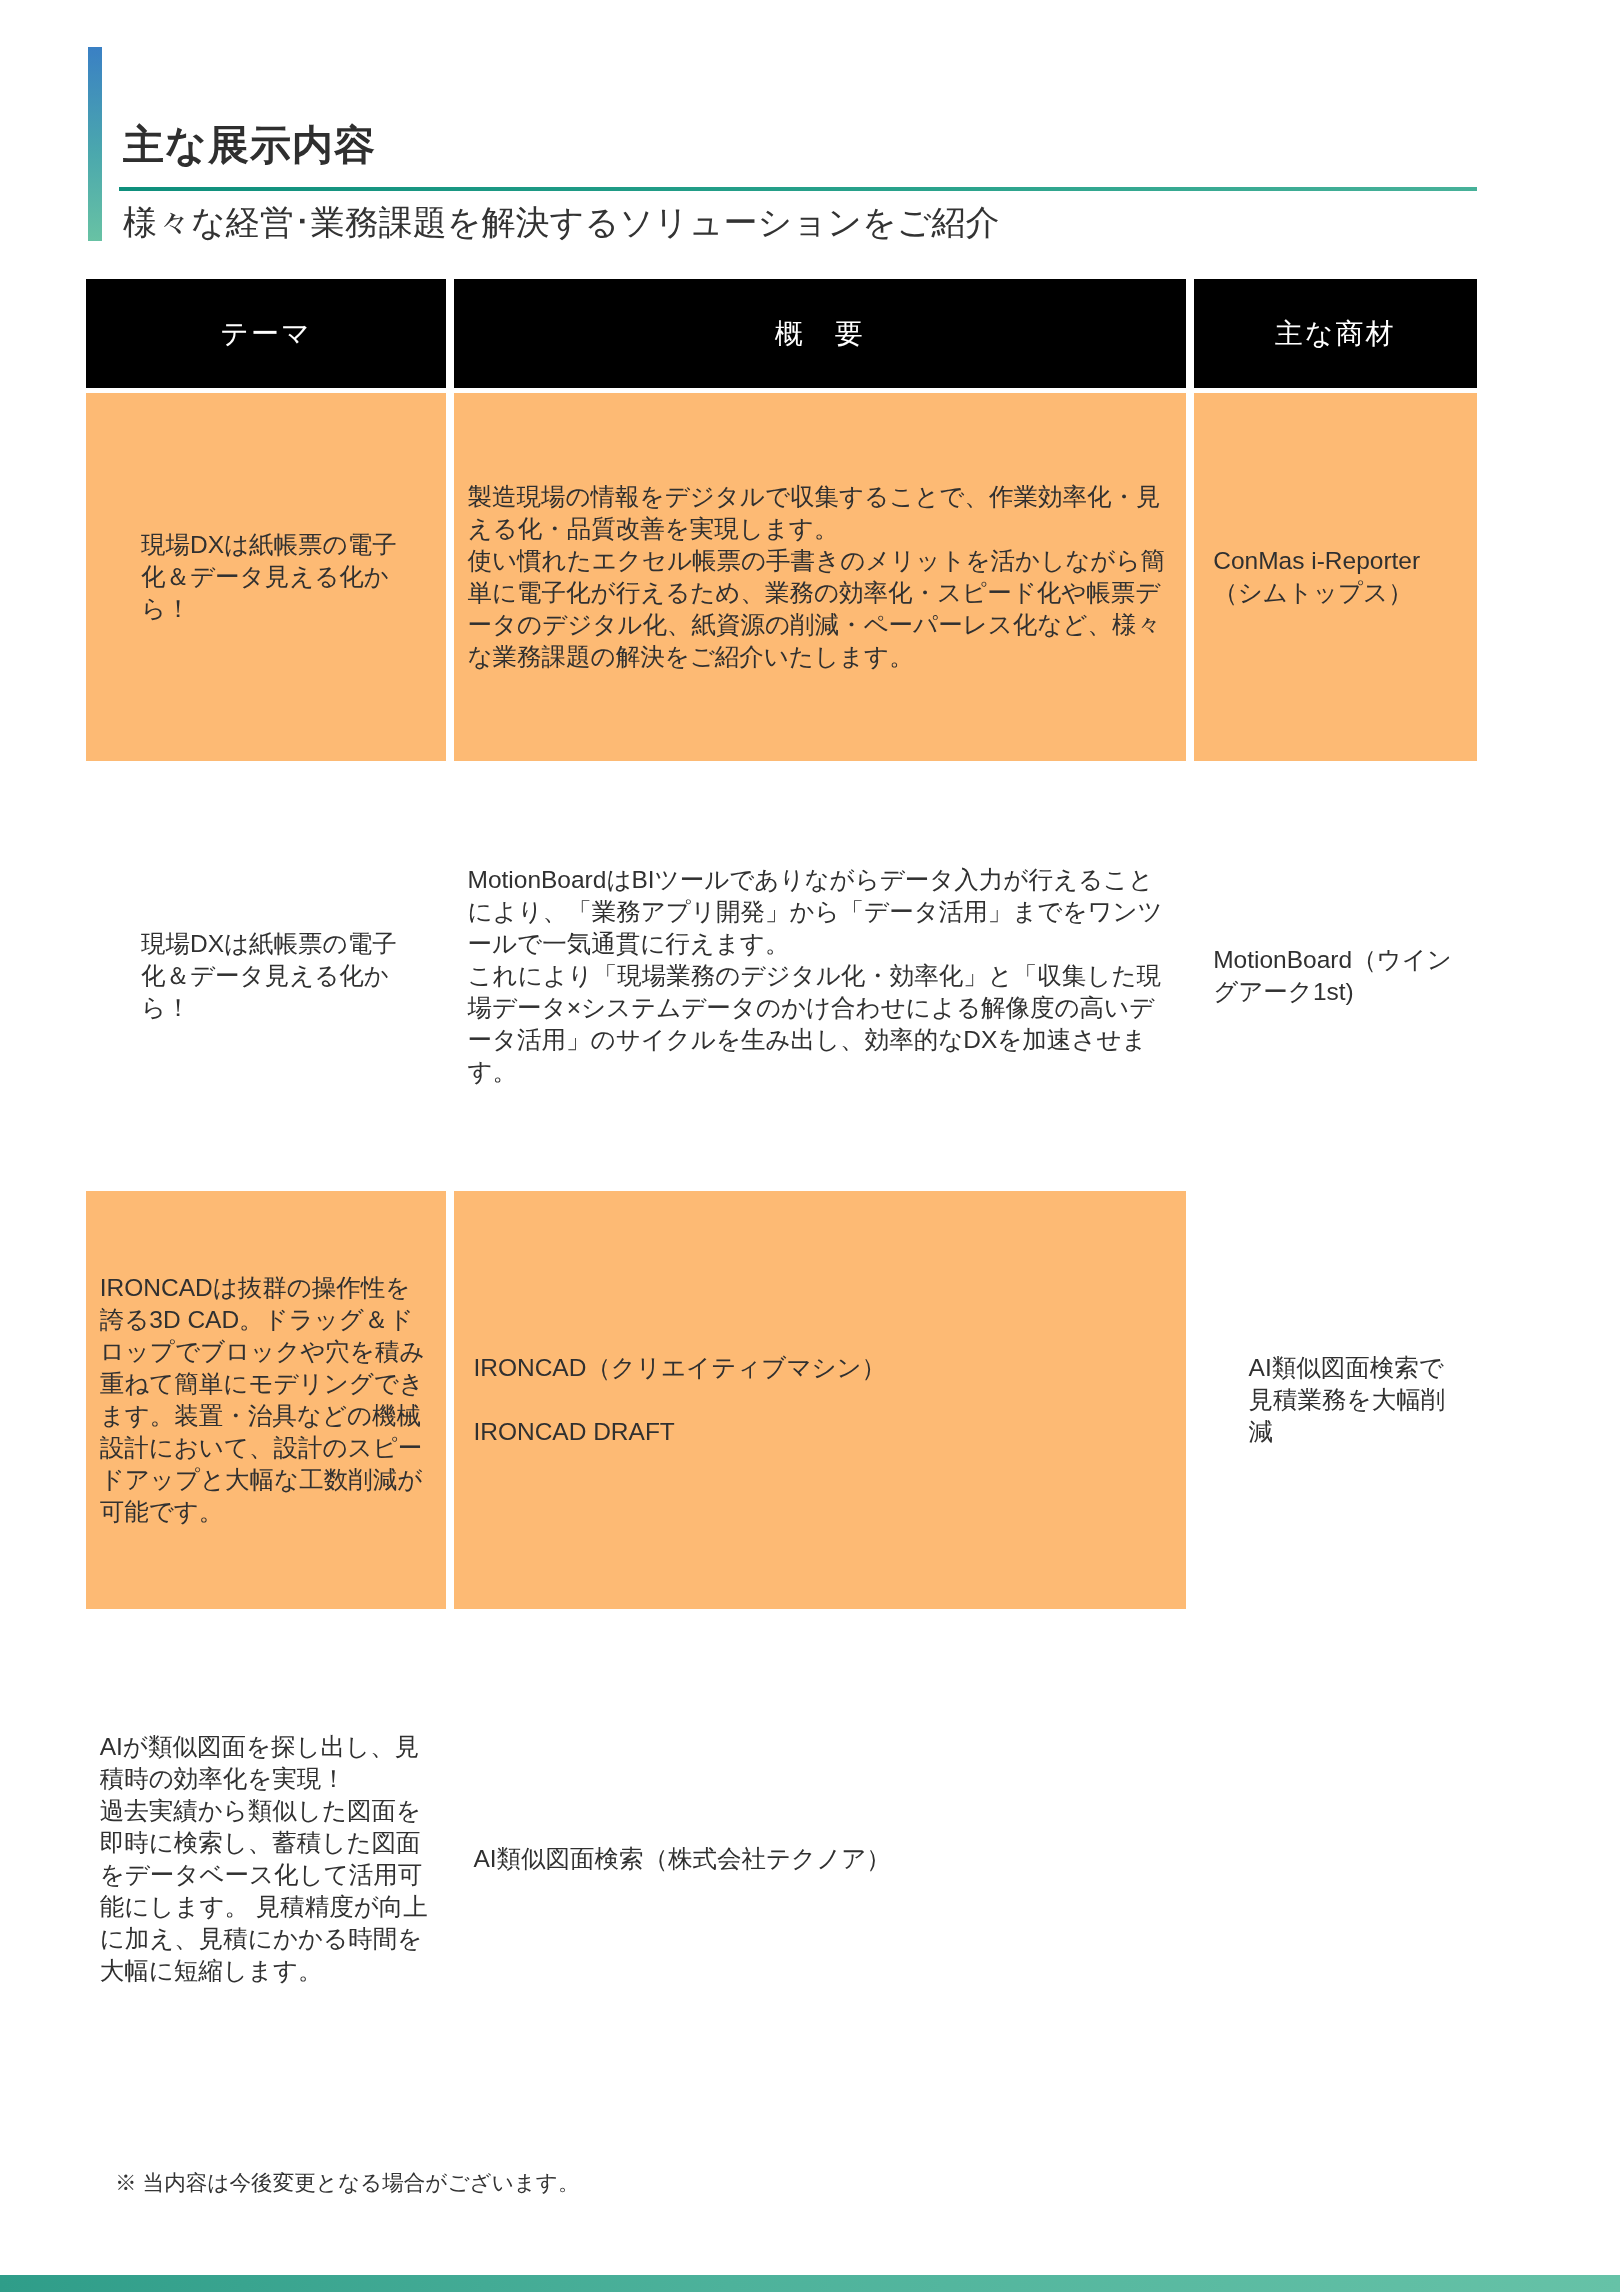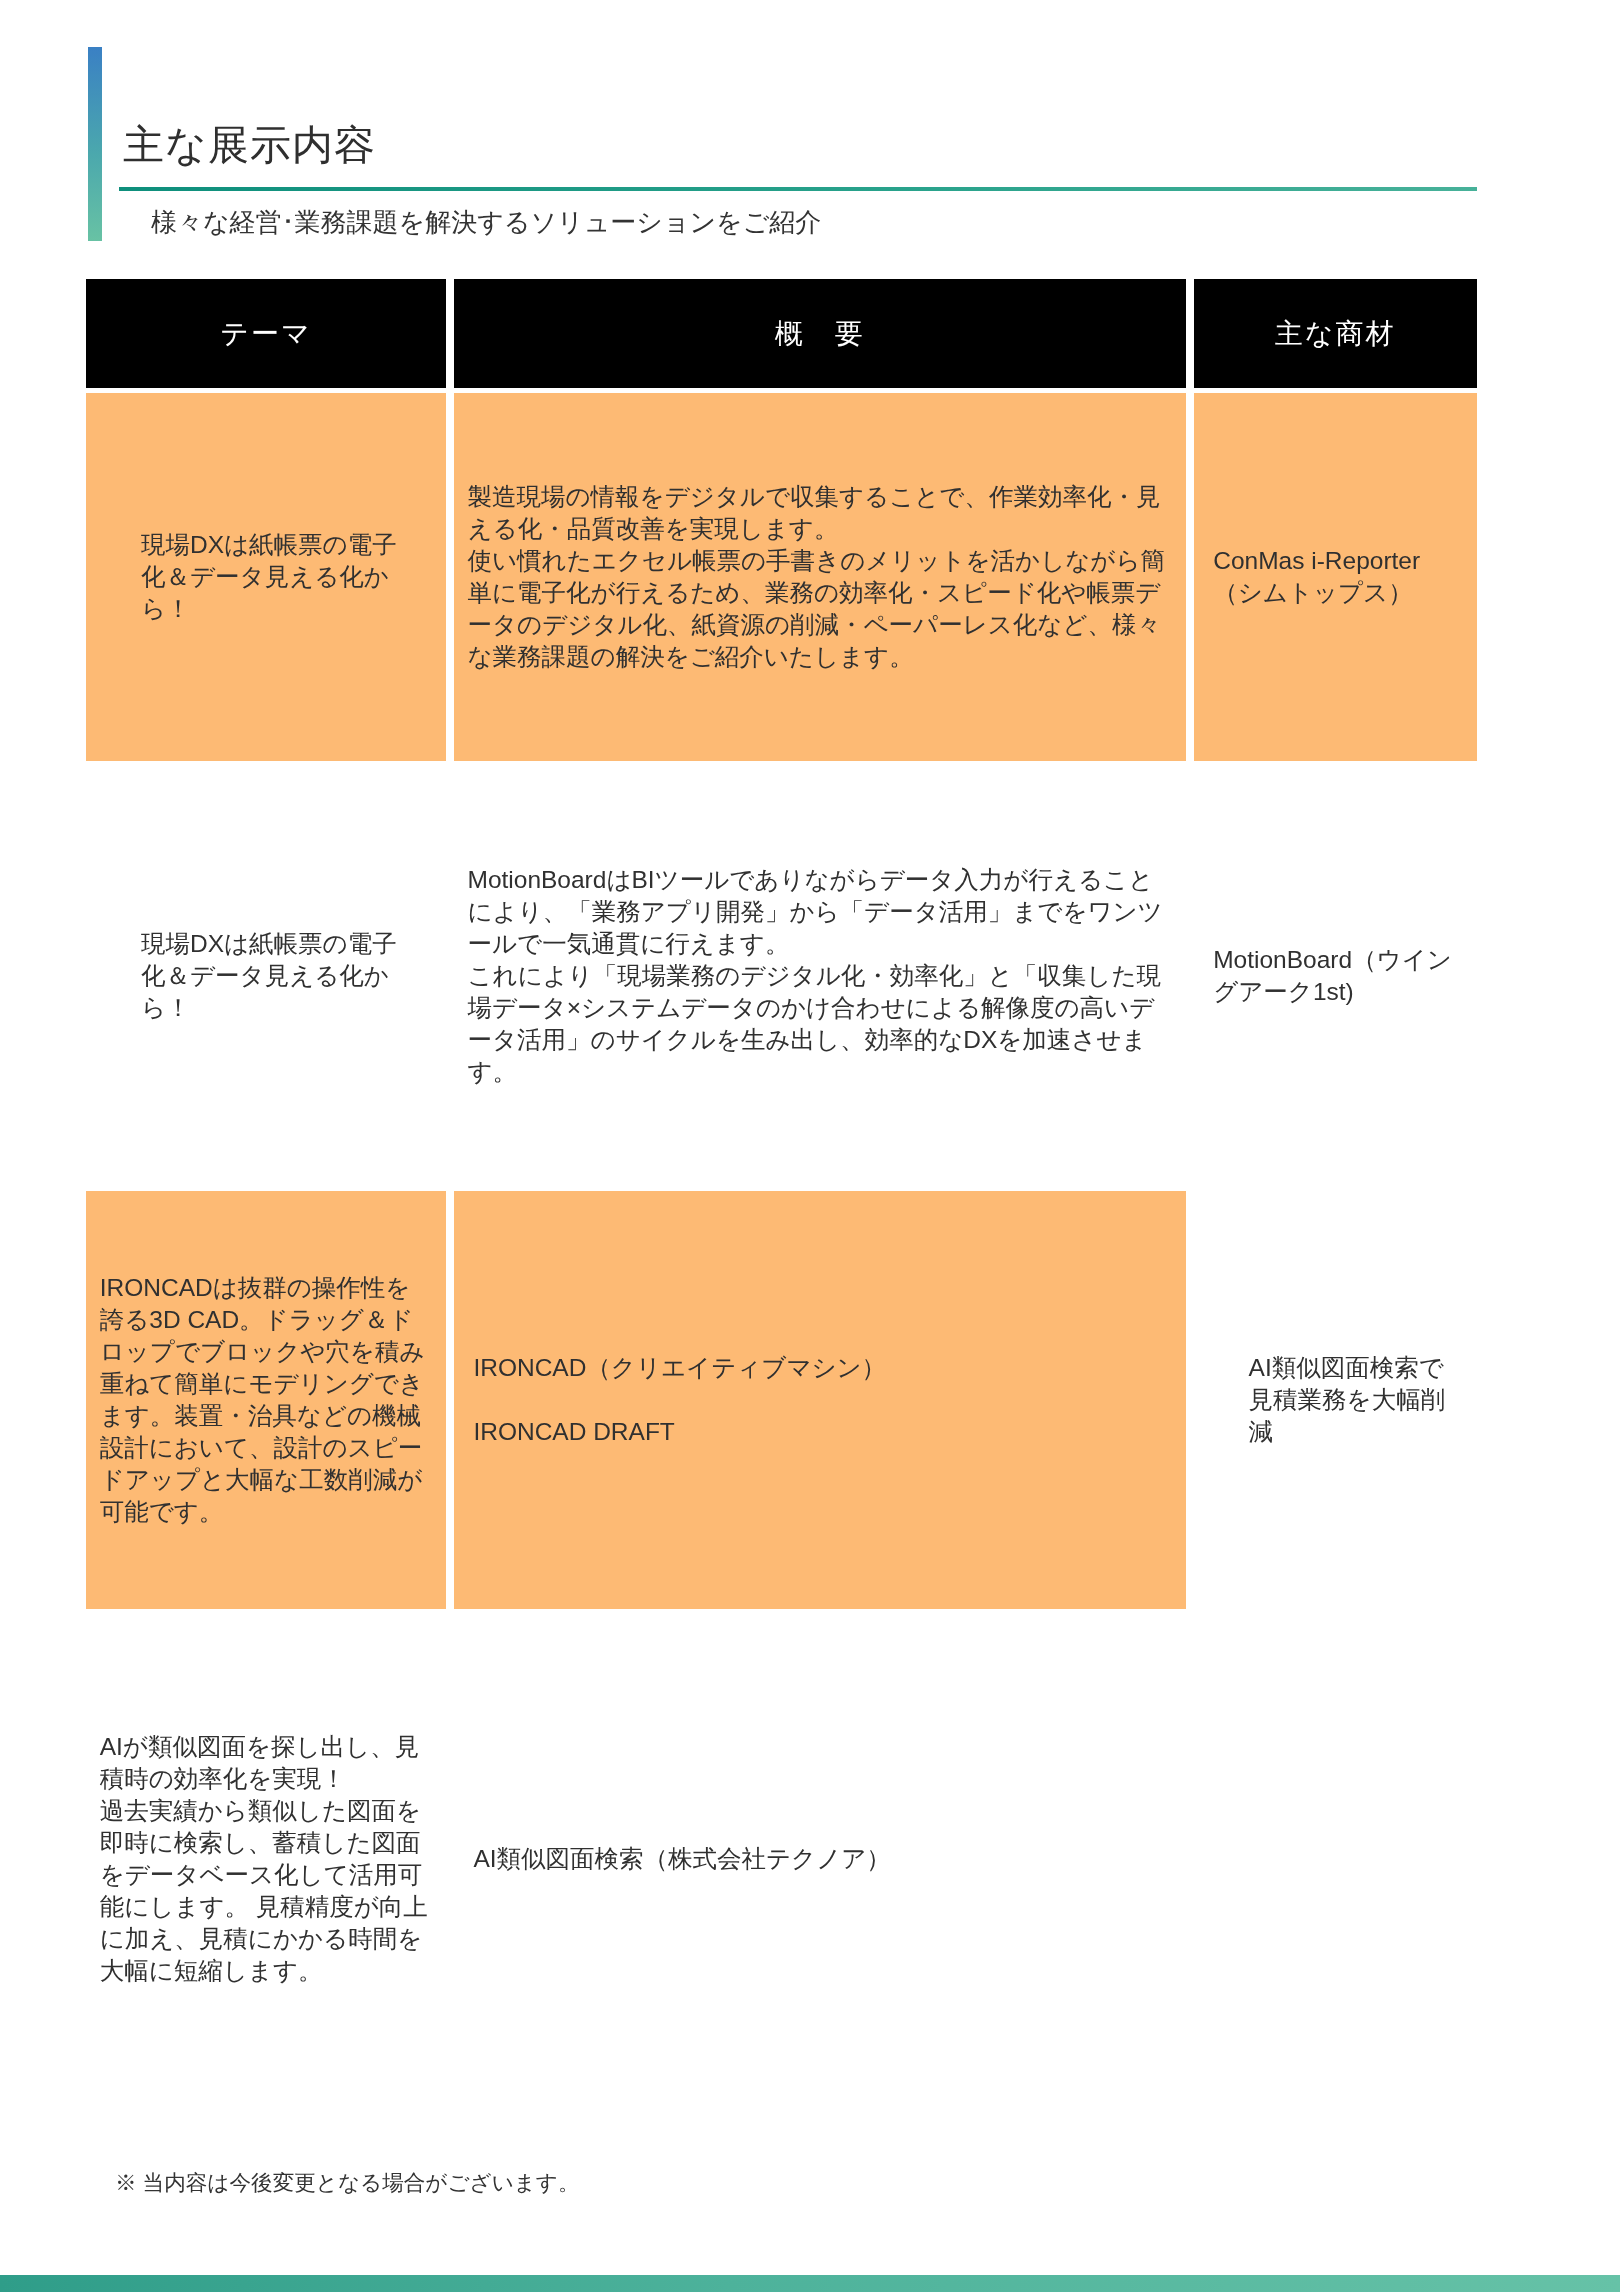--- a/index.html
+++ b/index.html
@@ -10,30 +10,30 @@
   }
   .page{position:absolute;inset:0;background:#ffffff;overflow:hidden;}
 
   
   .accent-bar{
     position:absolute;left:88px;top:47px;width:13.7px;height:194px;
     background:linear-gradient(180deg,#3a80c4 0%,#4ba8ad 55%,#68c2a4 100%);
   }
   .page-title{
     position:absolute;left:123px;top:122px;
-    font-size:41px;line-height:47px;font-weight:400;color:#2f2f2f;
+    font-size:41px;line-height:47px;font-weight:700;color:#2f2f2f;
     letter-spacing:1px;white-space:nowrap;
   }
   .title-rule{
     position:absolute;left:119px;top:187px;width:1358px;height:3.9px;
     background:linear-gradient(90deg,#0e8f7c 0%,#2aa38c 60%,#47b199 100%);
   }
   .page-subtitle{
     position:absolute;left:123px;top:206px;
-    font-size:26px;line-height:33px;color:#333333;white-space:nowrap;margin-left:28px;
+    font-size:34px;line-height:33px;color:#333333;white-space:nowrap;
   }
 
   
   .exhibit-table{
     position:absolute;left:86px;top:279px;
     display:grid;
     grid-template-columns:360px 732px 283px;
     grid-template-rows:109px 368px 420px 418px 490px;
     gap:4.9px 7.8px;
   }

